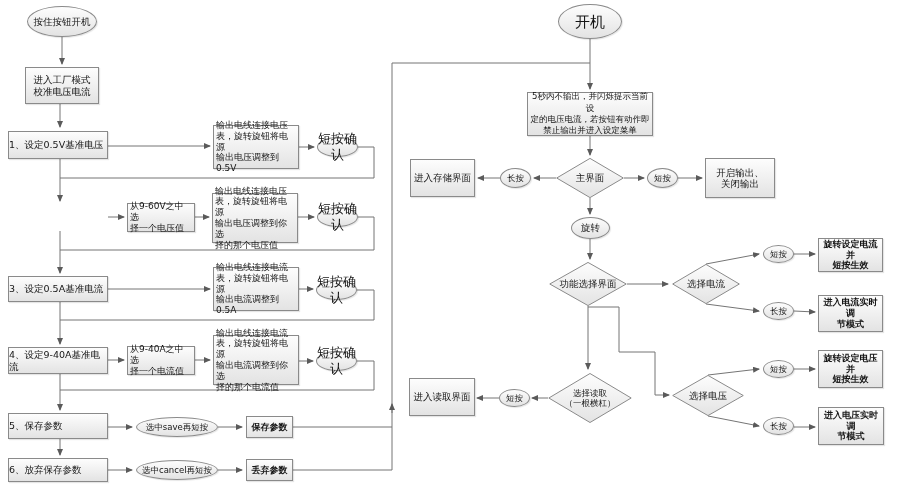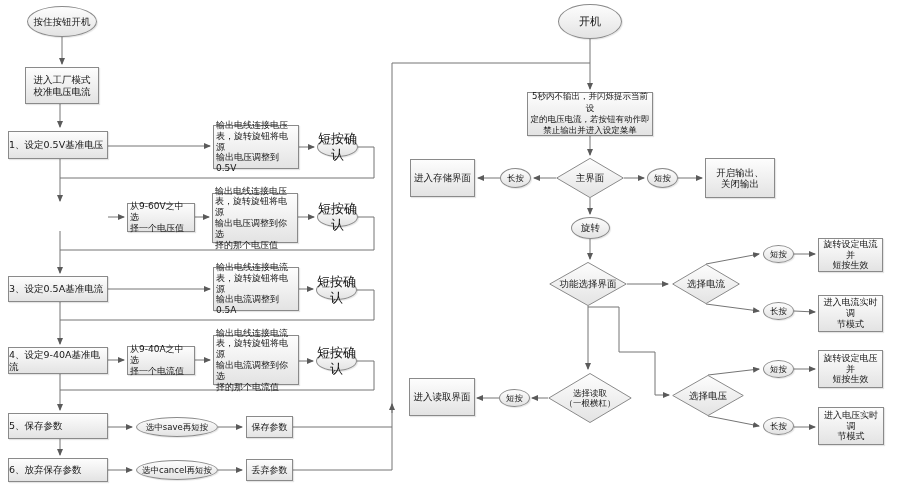--- a/index.html
+++ b/index.html
@@ -24,23 +24,23 @@
     background:linear-gradient(180deg,#fdfdfd 0%,#efefef 55%,#e3e3e3 100%);
     box-shadow:1px 1px 1px rgba(0,0,0,0.10);
   }
   .diamond{background:transparent;border:none;box-shadow:none;}
   .diamond>svg{position:absolute;left:0;top:0;width:100%;height:100%;}
   .diamond>span{position:relative;z-index:1;white-space:pre-line;}
   .left-text{justify-content:flex-start;text-align:left;}
   .desc{justify-content:flex-start;text-align:left;padding:2px;font-size:9px;line-height:1.2;}
   .small{font-size:8.5px;}
   .tiny{font-size:13px;}
-  .big{font-size:11px;}
+  .big{font-size:15px;}
   .notice{font-size:8.5px;line-height:1.35;}
-  .rcol{font-size:9px;padding:0 1px;}
+  .rcol{font-size:9px;padding:0 1px;font-weight:bold;}
 </style>
 </head>
 <body>
 
 <div class="stage">
 
   <svg class="wires" viewBox="0 0 900 494" xmlns="http://www.w3.org/2000/svg">
     <defs>
       <marker id="arr" markerWidth="8" markerHeight="8" refX="6" refY="3" orient="auto" markerUnits="userSpaceOnUse">
         <path d="M0,0 L7,3 L0,6 z" fill="#5a5a5a"></path>

